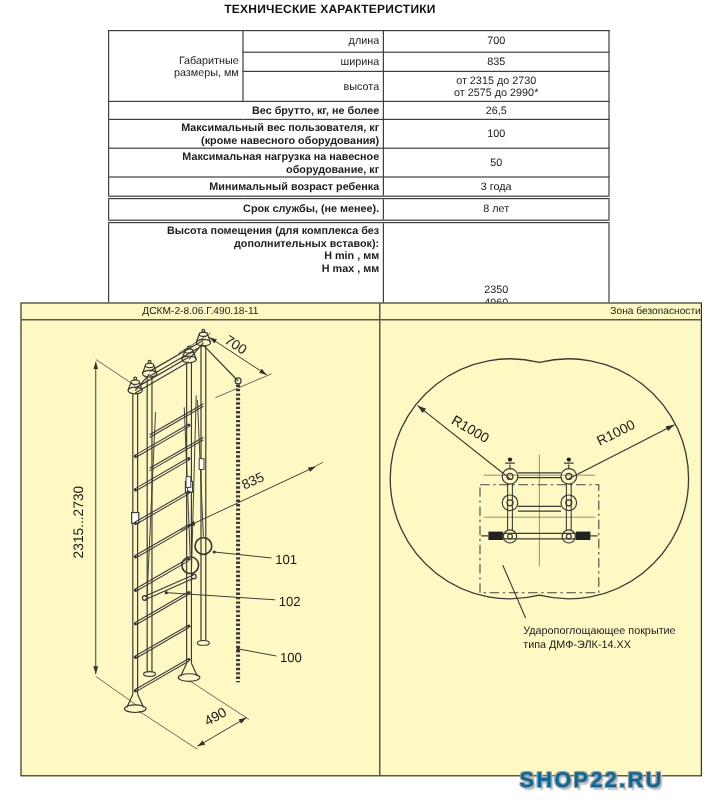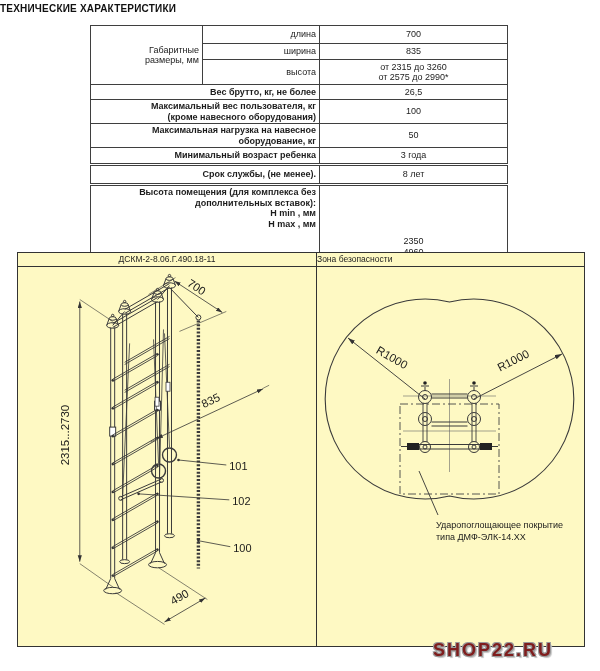--- a/index.html
+++ b/index.html
@@ -2,21 +2,21 @@
 <html><head>
 <meta charset="utf-8">
 <style>
   html,body{margin:0;padding:0;}
   body{
     width:600px;height:671px;position:relative;background:#fff;
     font-family:"Liberation Sans",sans-serif;color:#1a1a1a;overflow:hidden;
   }
   
   .page-title{
-    position:absolute;top:3px;left:0;width:550px;
+    position:absolute;top:3px;left:0;width:550px;text-align:center;
     font-size:10px;font-weight:bold;letter-spacing:.2px;color:#111;
   }
   
   .spec-table{position:absolute;left:90px;top:25px;}
   table{border-collapse:collapse;table-layout:fixed;width:400px;}
   td{
     border:1px solid #3f3f3f;font-size:9px;line-height:10.5px;
     padding:1px 3px;vertical-align:middle;color:#1c1c1c;text-align:right;
   }
   td.c1{width:94px;padding-left:14px;}
@@ -29,30 +29,30 @@
   .h37 td{height:35px;vertical-align:top}
   .indent{padding-left:92px;display:block;}
   .vbot{display:flex;flex-direction:column;justify-content:flex-end;height:35px;box-sizing:border-box;padding-bottom:1px;margin-top:36px;}
   
   .frame{
     position:absolute;left:17px;top:252px;width:566px;height:393px;
     border:1px solid #333;box-sizing:content-box;background:#fef9c3;
   }
   .frame-header{display:flex;height:13px;border-bottom:1px solid #333;}
   .fh-left{width:298px;border-right:1px solid #333;text-align:center;font-size:8.5px;line-height:13px;color:#222;}
-  .fh-right{flex:1;text-align:left;font-size:8.5px;line-height:13px;color:#222;}
+  .fh-right{flex:1;text-align:right;font-size:8.5px;line-height:13px;color:#222;}
   .panels{display:flex;height:379px;}
   .panel-left{width:298px;border-right:1px solid #333;position:relative;}
   .panel-right{flex:1;position:relative;}
   svg{display:block;}
   svg text{font-family:"Liberation Sans",sans-serif;fill:#1a1a1a;}
   
   .watermark{
     position:absolute;left:433px;top:640px;z-index:5;
-    font-size:18px;font-weight:bold;letter-spacing:2px;color:#7f1d1d;
+    font-size:18px;font-weight:bold;letter-spacing:2px;color:#0369a1;
     text-shadow:-1px -1px 0 #9a9a9a,1px -1px 0 #9a9a9a,-1px 1px 0 #9a9a9a,1px 1px 0 #9a9a9a,2px 2px 1px #c4c4c4;
   }
 </style>
 </head>
 <body>
 
 <div class="page-title">ТЕХНИЧЕСКИЕ ХАРАКТЕРИСТИКИ</div>
 
 <div class="spec-table">
   <table>
@@ -65,21 +65,21 @@
       <td class="c2">длина</td>
       <td class="c3">700</td>
     </tr>
     <tr class="h15">
       <td class="c2">ширина</td>
       <td class="c3">835</td>
     </tr>
     <tr class="h24">
       <td class="c2">высота</td>
       <td class="c3">
-        <span>от 2315 до 3260</span><br>
+        <span>от 2315 до 2730</span><br>
         <span>от 2575 до 2990*</span>
       </td>
     </tr>
     <tr class="h14">
       <td class="span2" colspan="2">Вес брутто, кг, не более</td>
       <td class="c3">26,5</td>
     </tr>
     <tr class="h21">
       <td class="span2" colspan="2">
         <span>Максимальный вес пользователя, кг</span><br>

